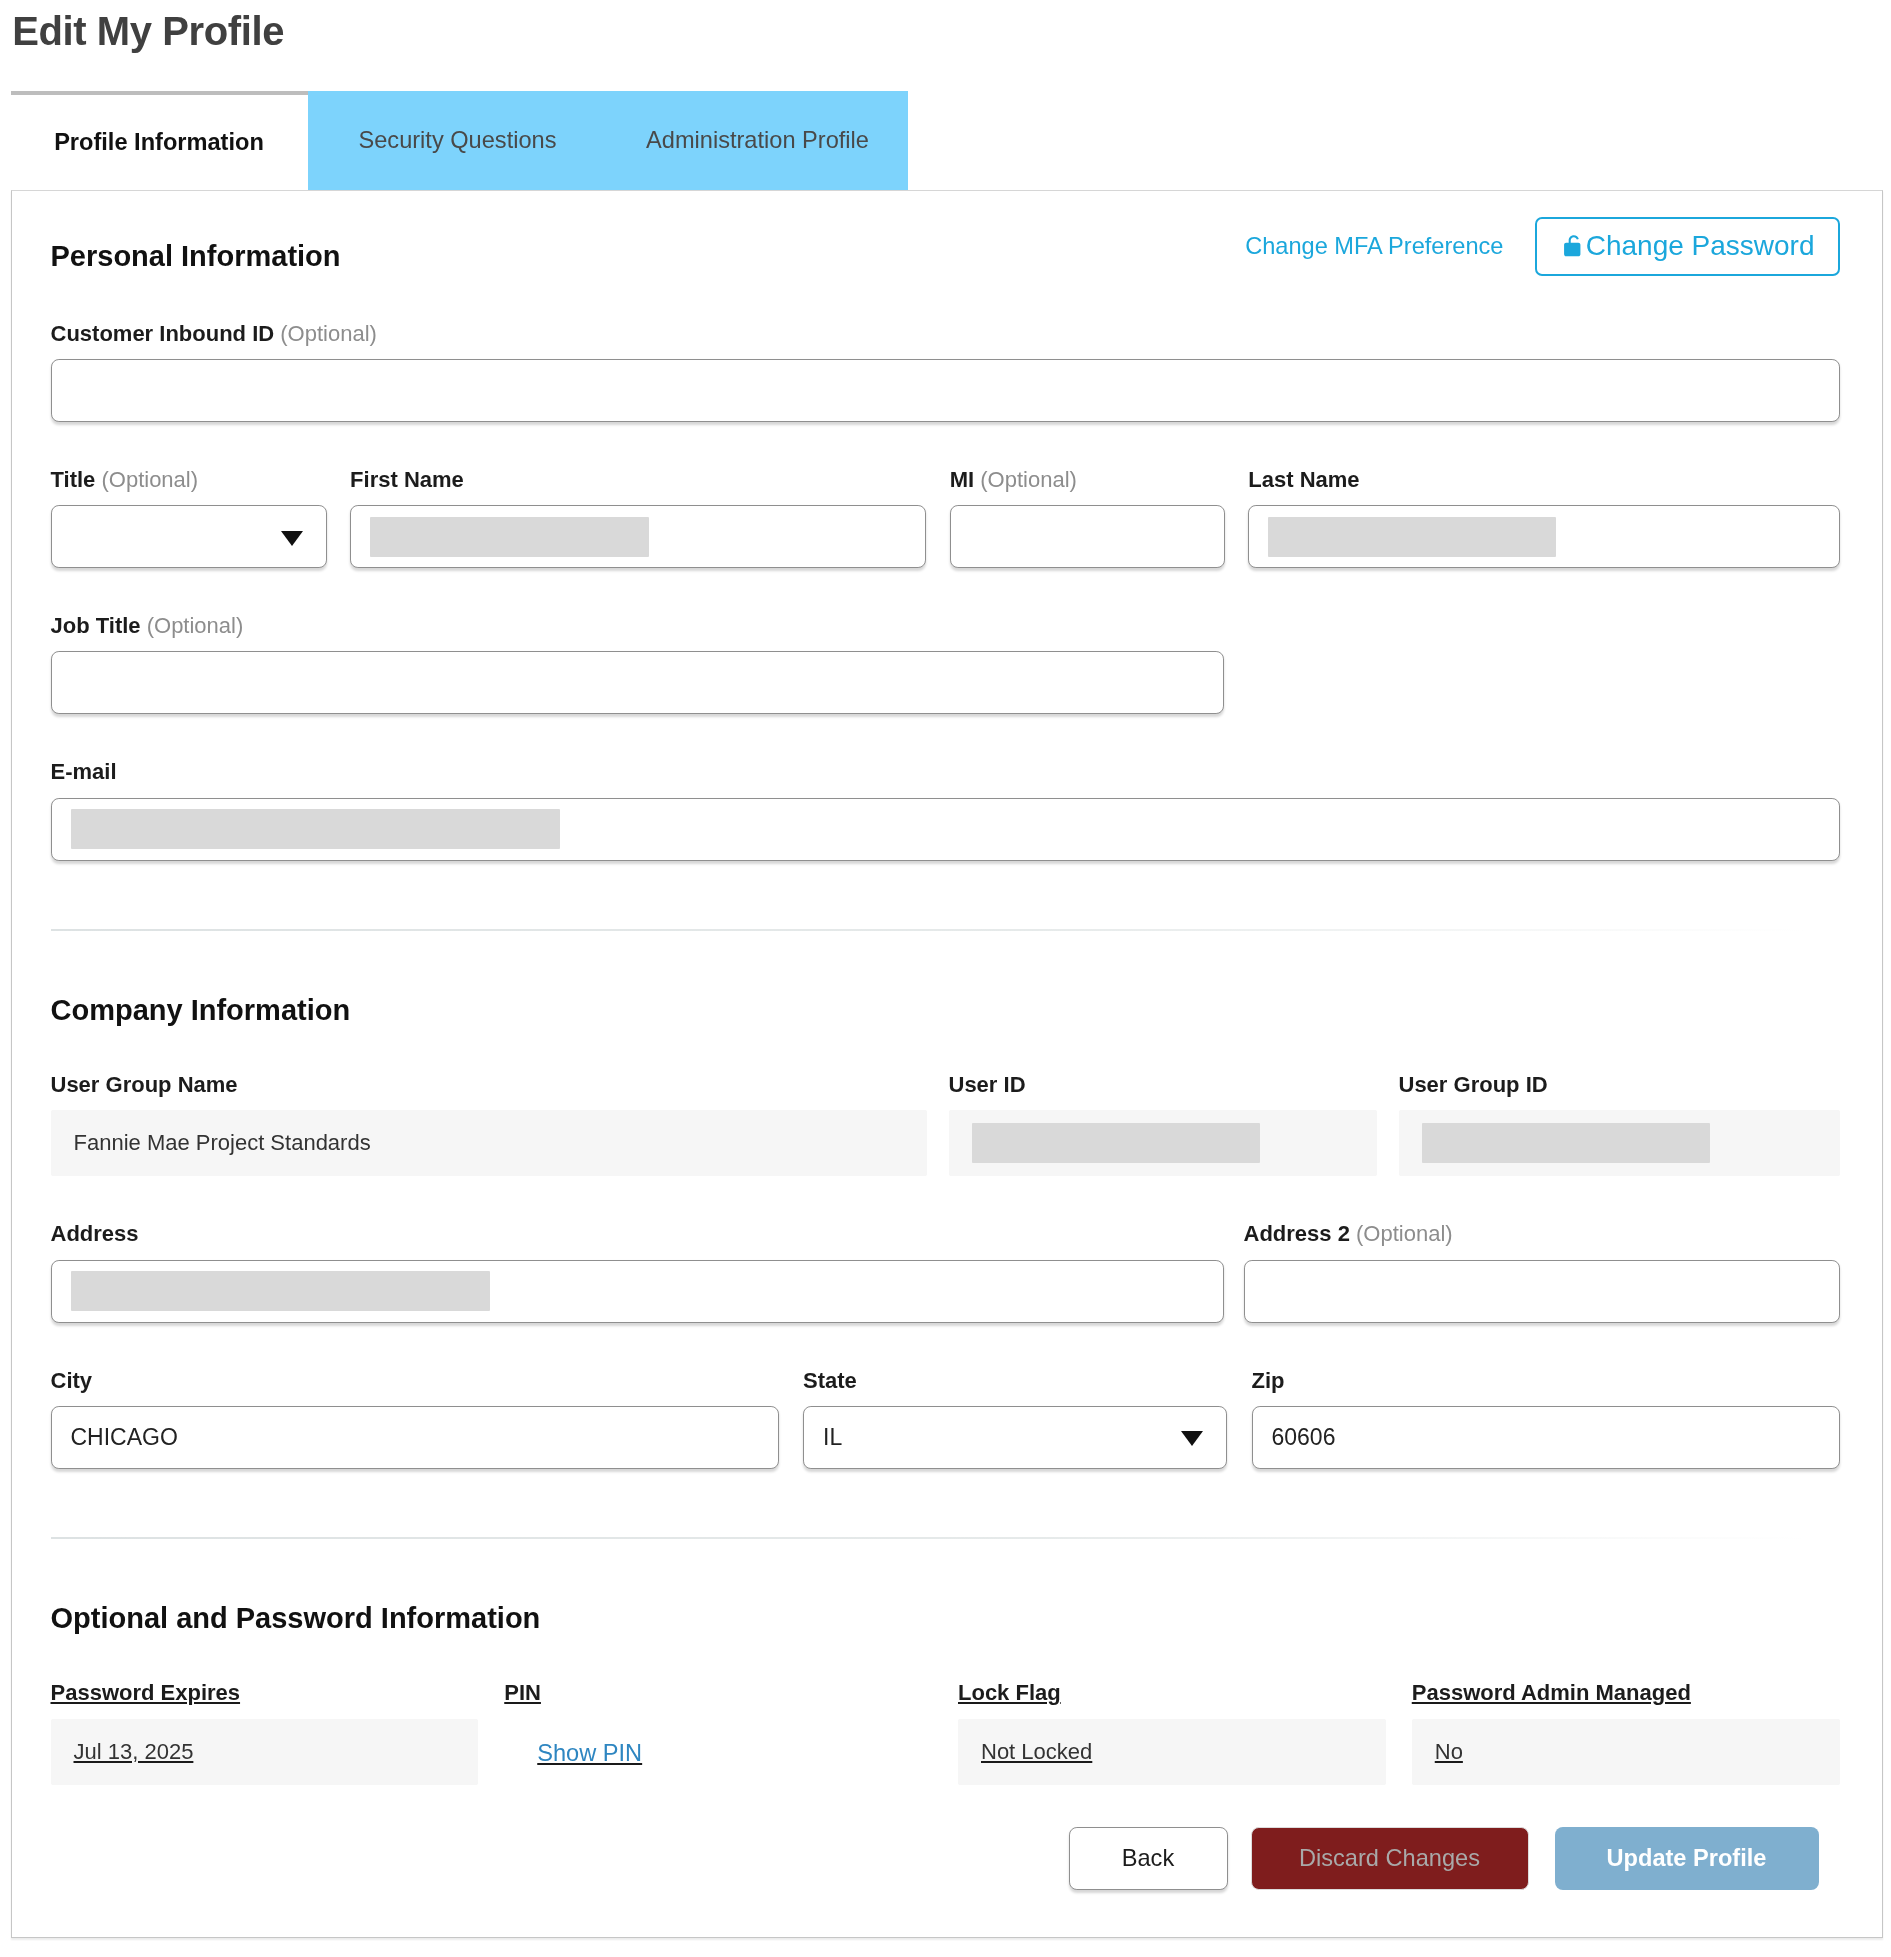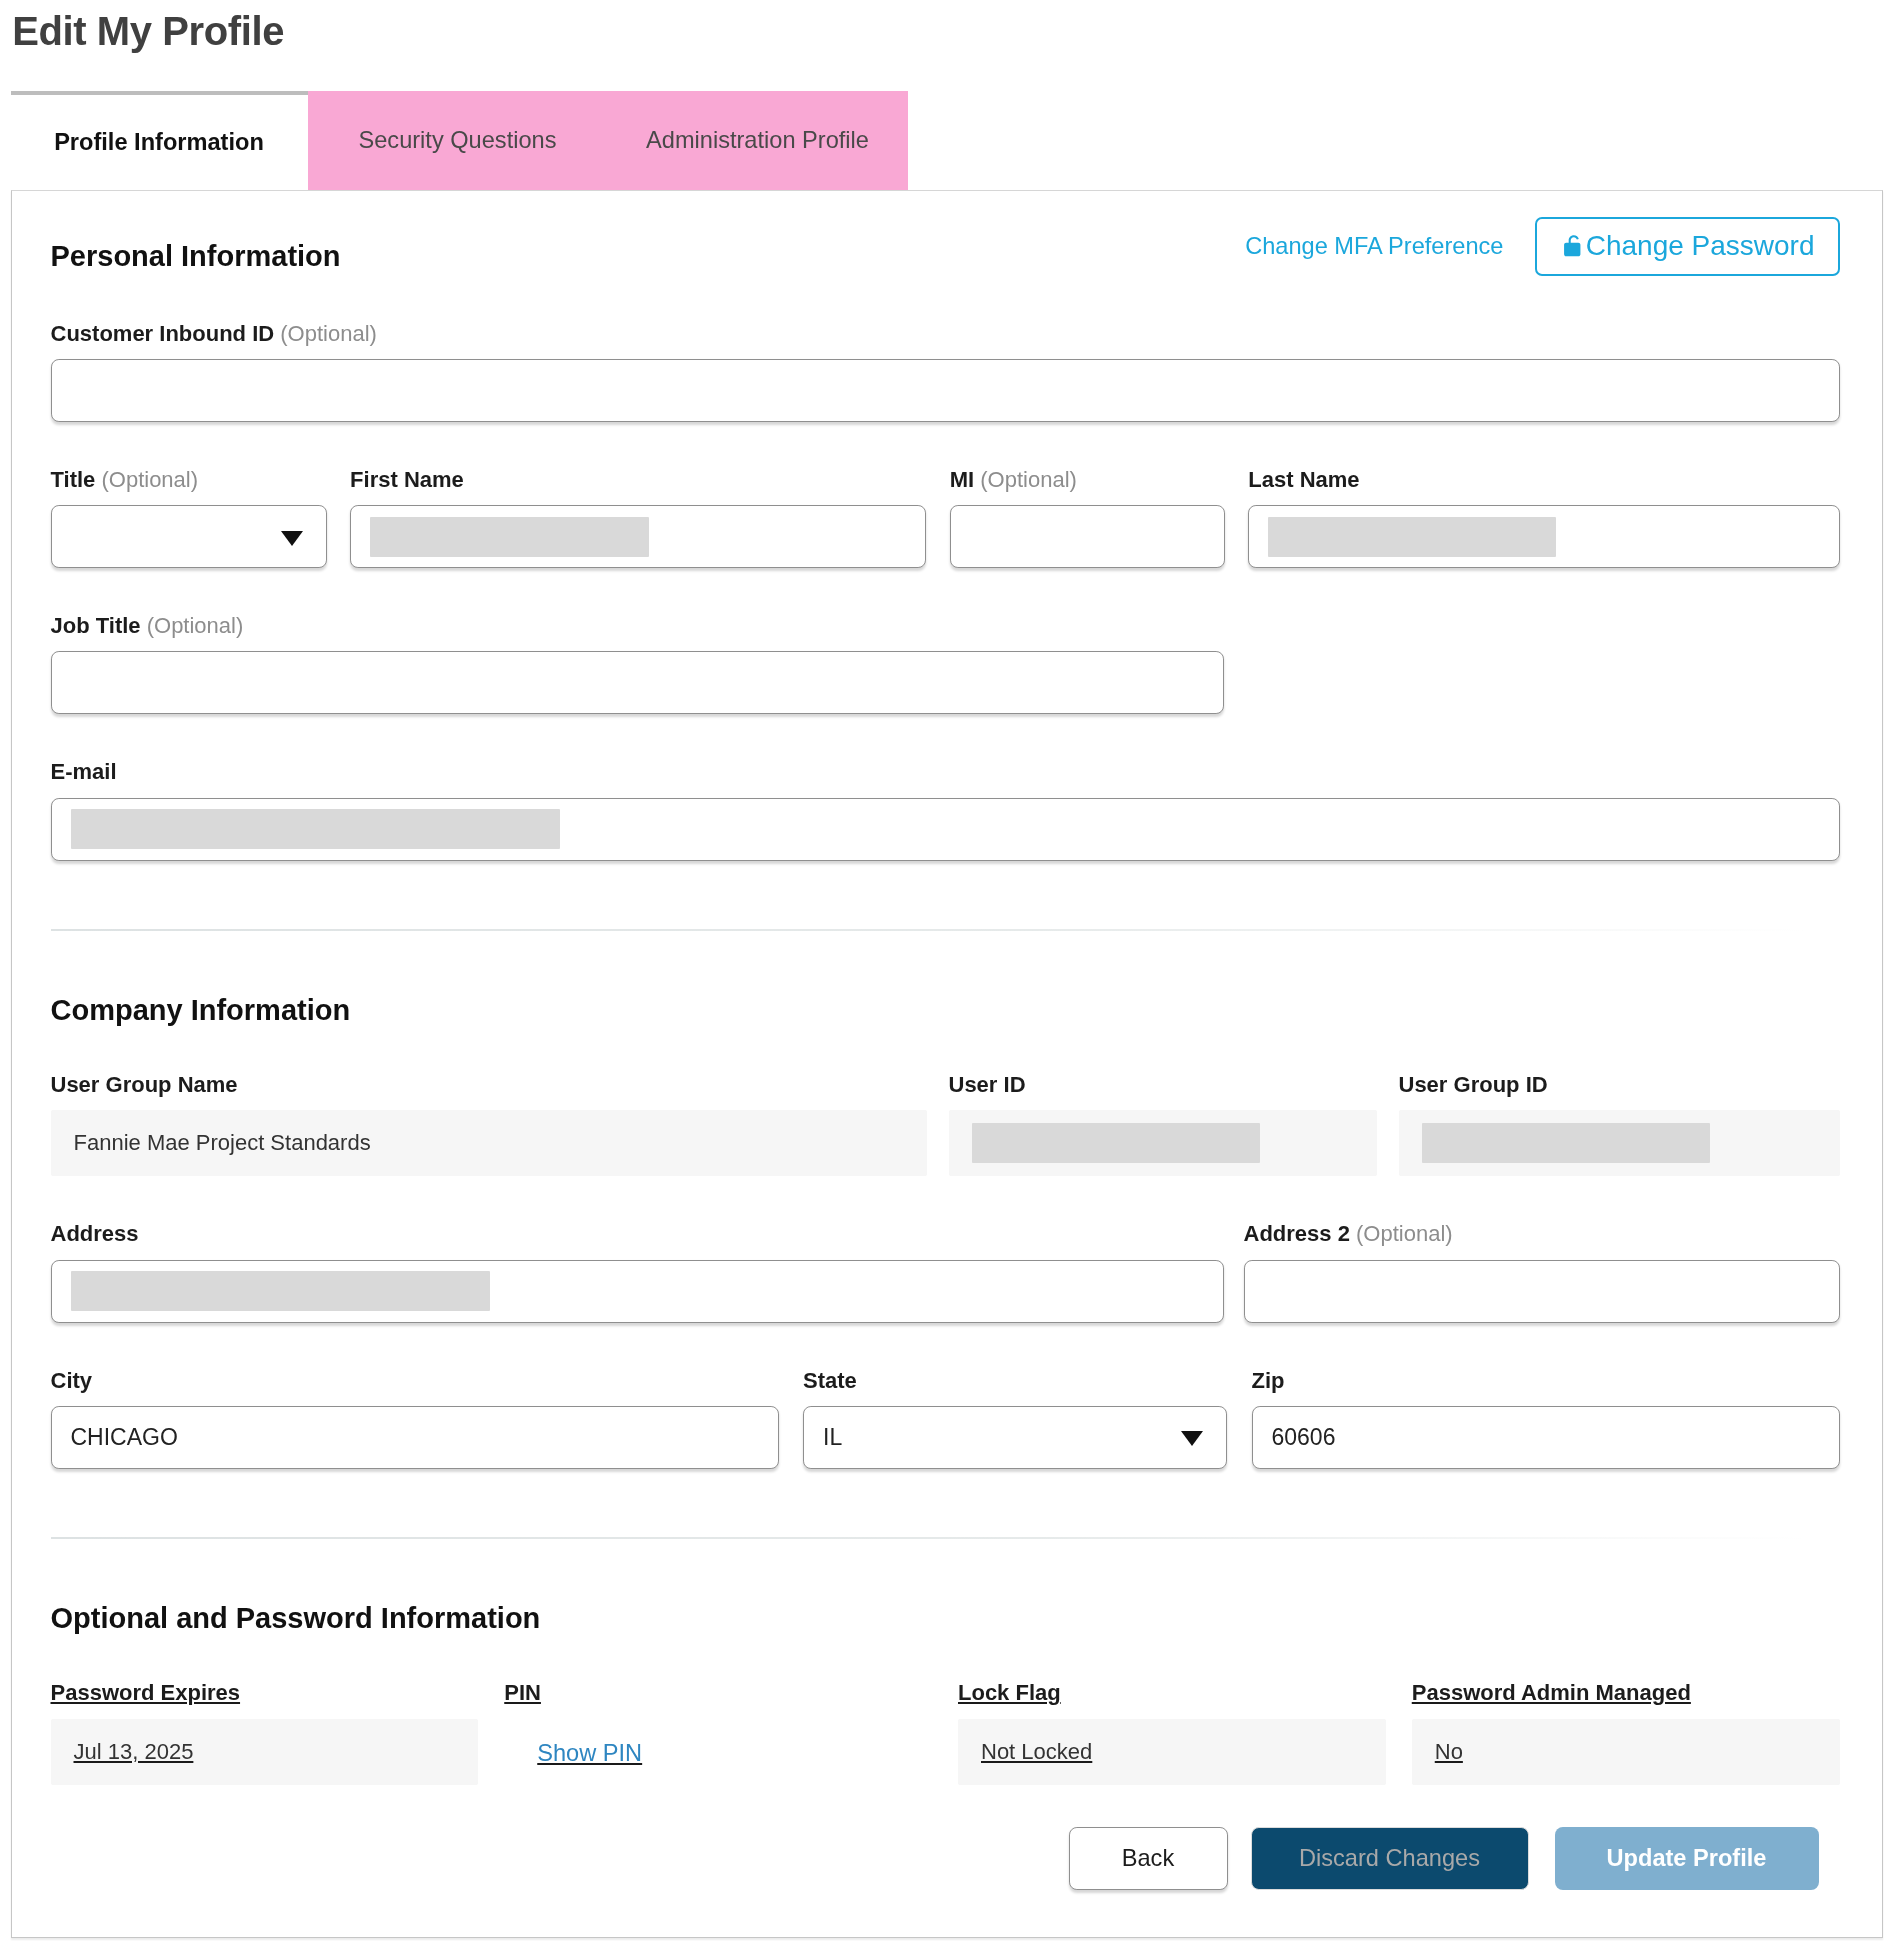--- a/index.html
+++ b/index.html
@@ -30,21 +30,21 @@
     cursor: pointer;
   }
   .tab.active {
     width: 297px;
     background: #ffffff;
     border-top: 4.4px solid #bdbdbd;
     font-weight: bold;
     color: #111;
     margin-bottom: -1.7px;
   }
-  .tab-group { display: flex; background: #f9a8d4; }
+  .tab-group { display: flex; background: #7dd3fc; }
   .tab.inactive { width: 300px; color: #494949; }
 
   
   .panel {
     margin-left: 10.5px;
     width: 1872px;
     border: 1.7px solid #c6c6c6;
     border-top: 1.7px solid #d6d6d6;
     background: #fff;
     padding: 0 42px 47px 39px;
@@ -135,21 +135,21 @@
     display: flex; justify-content: flex-end; align-items: center;
     margin-top: 42px; padding-right: 21px;
   }
   .btn { font-family: inherit; font-size: 23.6px; border-radius: 7.9px; height: 63px; cursor: pointer; }
   .btn-back {
     width: 159px; background: #fff; color: #1c1c1c;
     border: 1.7px solid #8f8f8f; box-shadow: 0 2.6px 2.6px rgba(0,0,0,0.16);
     margin-right: 23px;
   }
   .btn-discard {
-    width: 278px; background: #0c4a6e; color: #a9a9a9;
+    width: 278px; background: #7f1d1d; color: #a9a9a9;
     border: 1.7px solid #dcdcdc; cursor: default;
     margin-right: 26px;
   }
   .btn-update {
     width: 264px; background: #7FAFCF; color: #ffffff;
     border: none; font-weight: bold;
   }
 </style>
 </head>
 <body>

